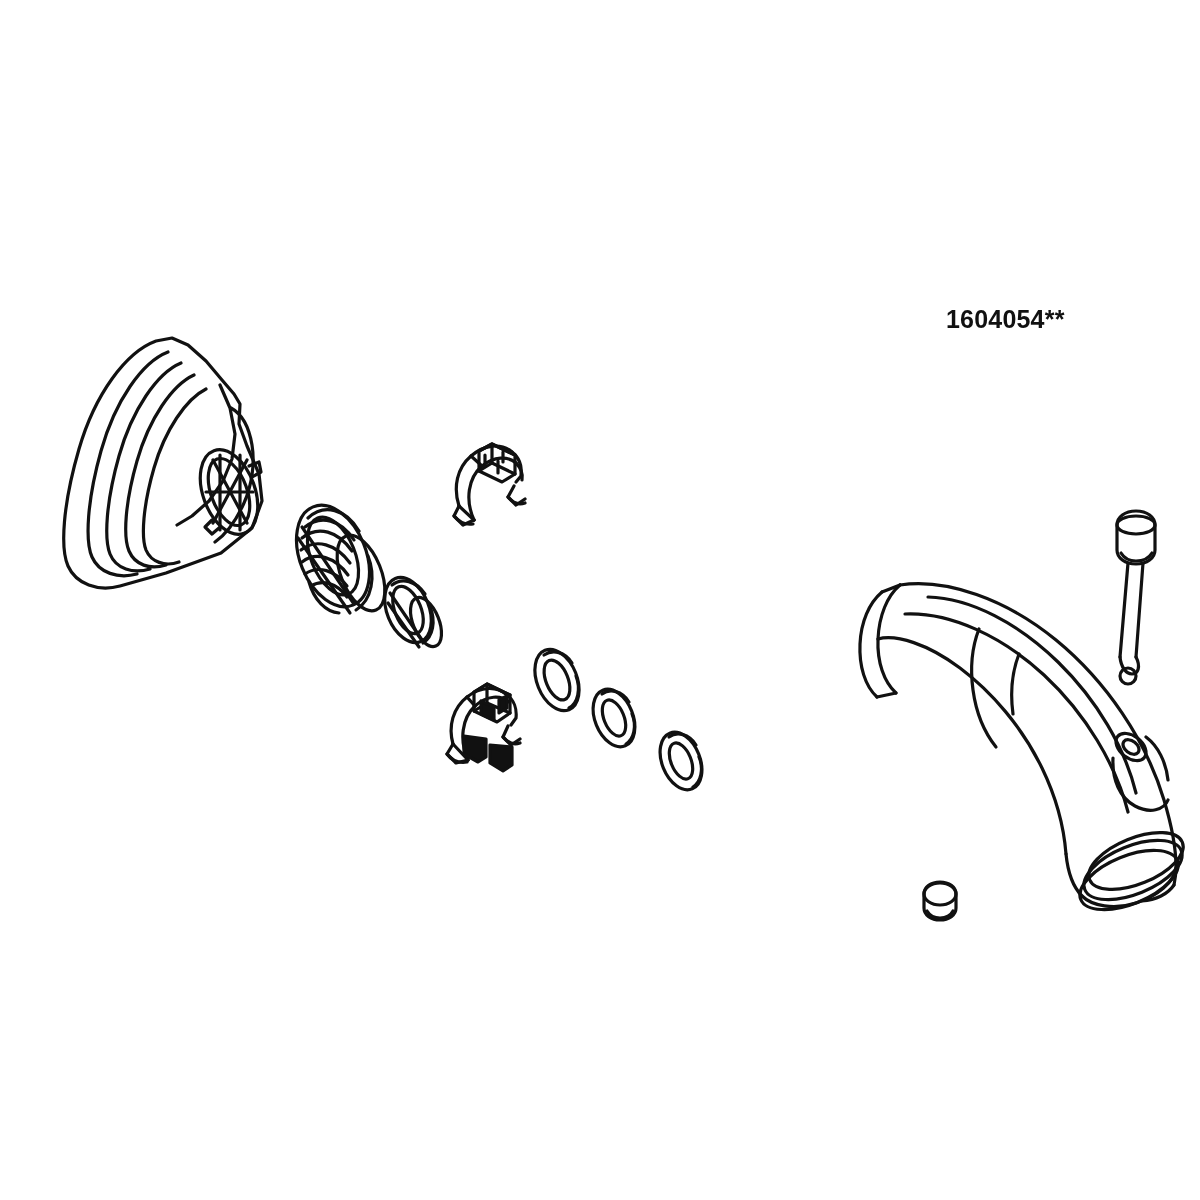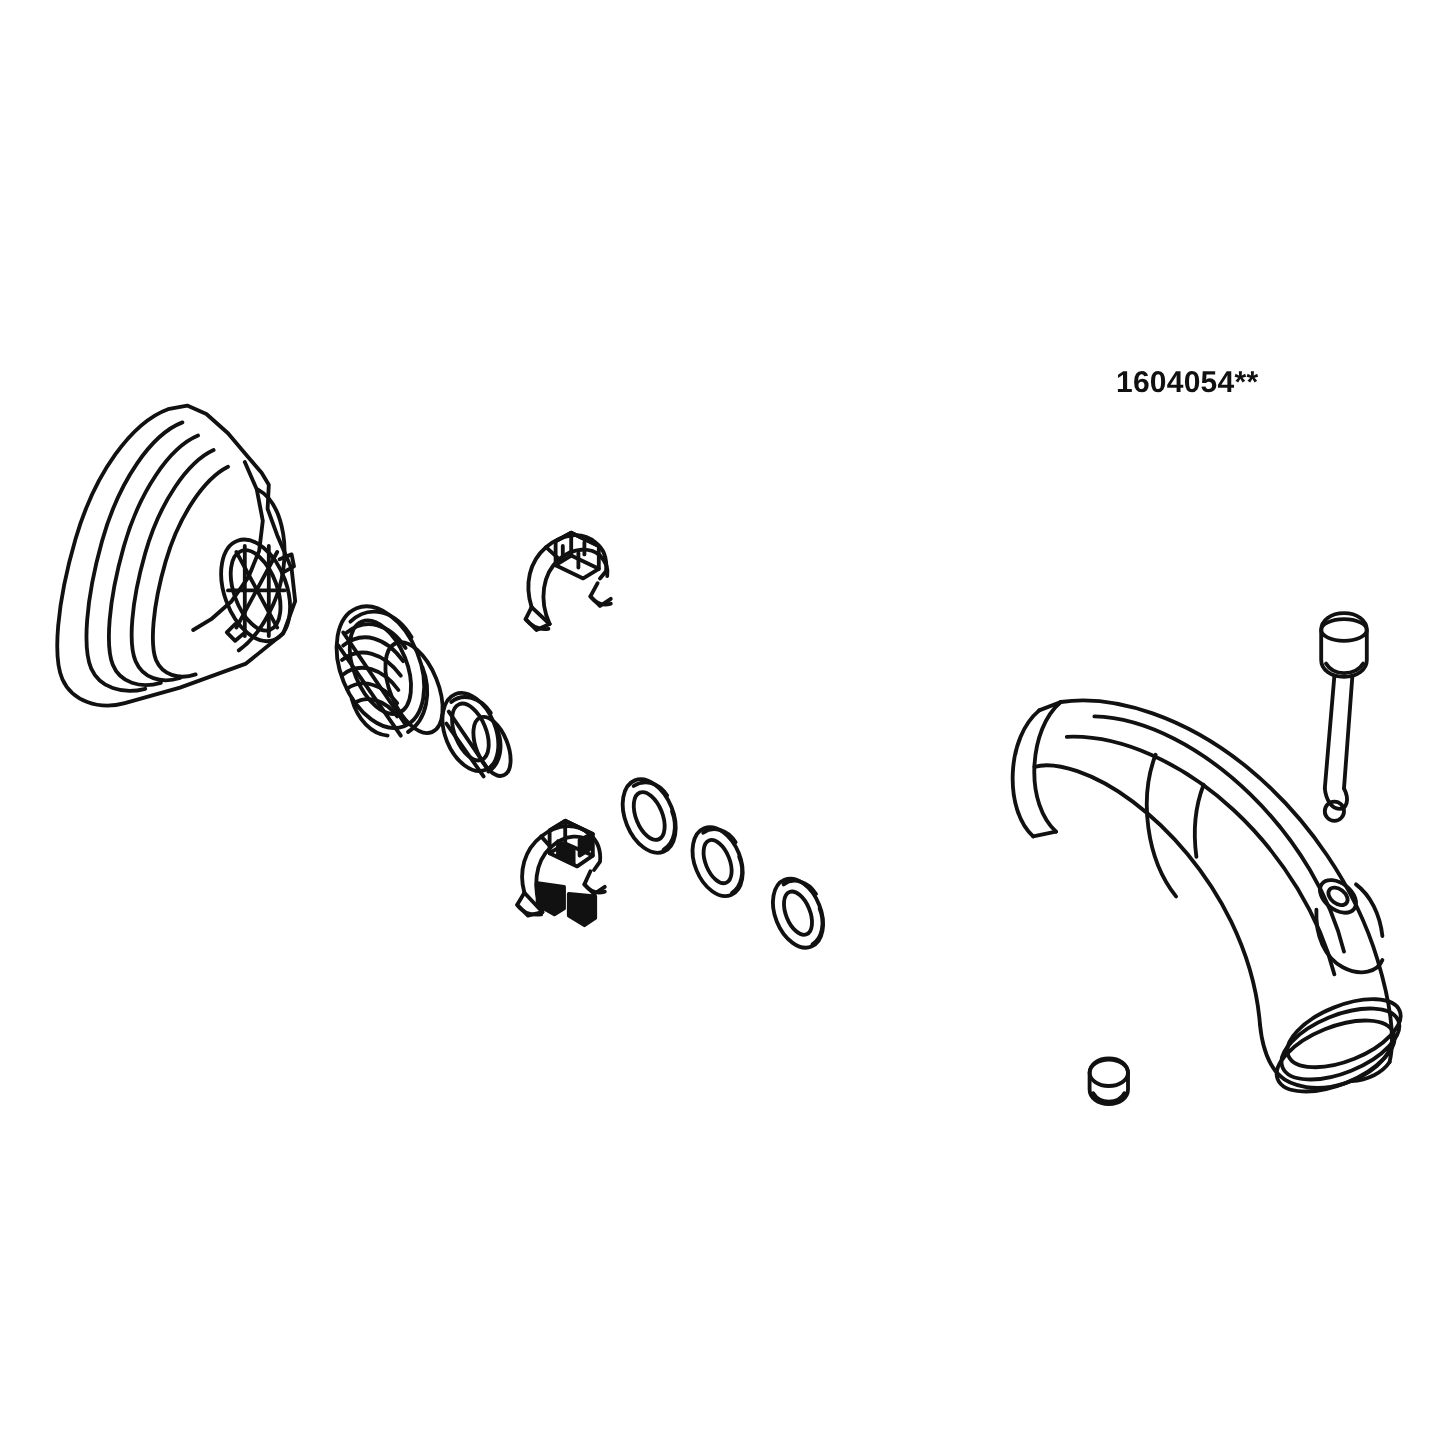--- a/index.html
+++ b/index.html
@@ -9,21 +9,21 @@
   }
   body {
     width: 1200px;
     height: 1200px;
     font-family: "Liberation Sans", sans-serif;
     position: relative;
     overflow: hidden;
   }
   #diagram-root {
     position: absolute;
-    left: 0;
+    left: 16px;
     top: 0;
     width: 1028px;
     height: 1200px;
   }
   .part-number-label {
     position: absolute;
     left: 930px;
     top: 305px;
     font-family: "Liberation Sans", sans-serif;
     font-size: 25px;

